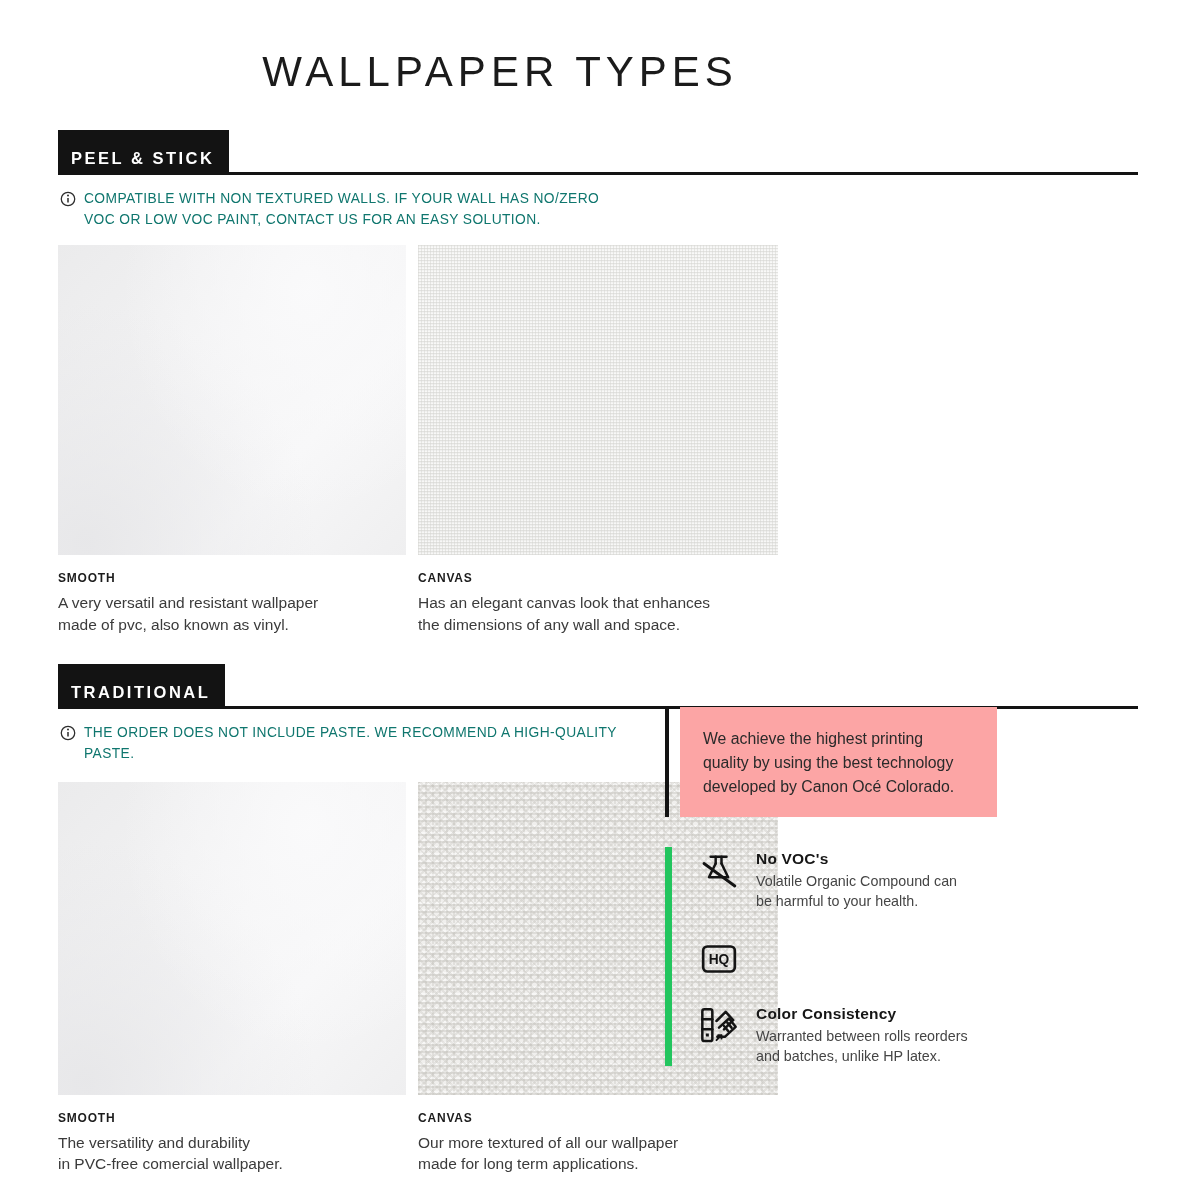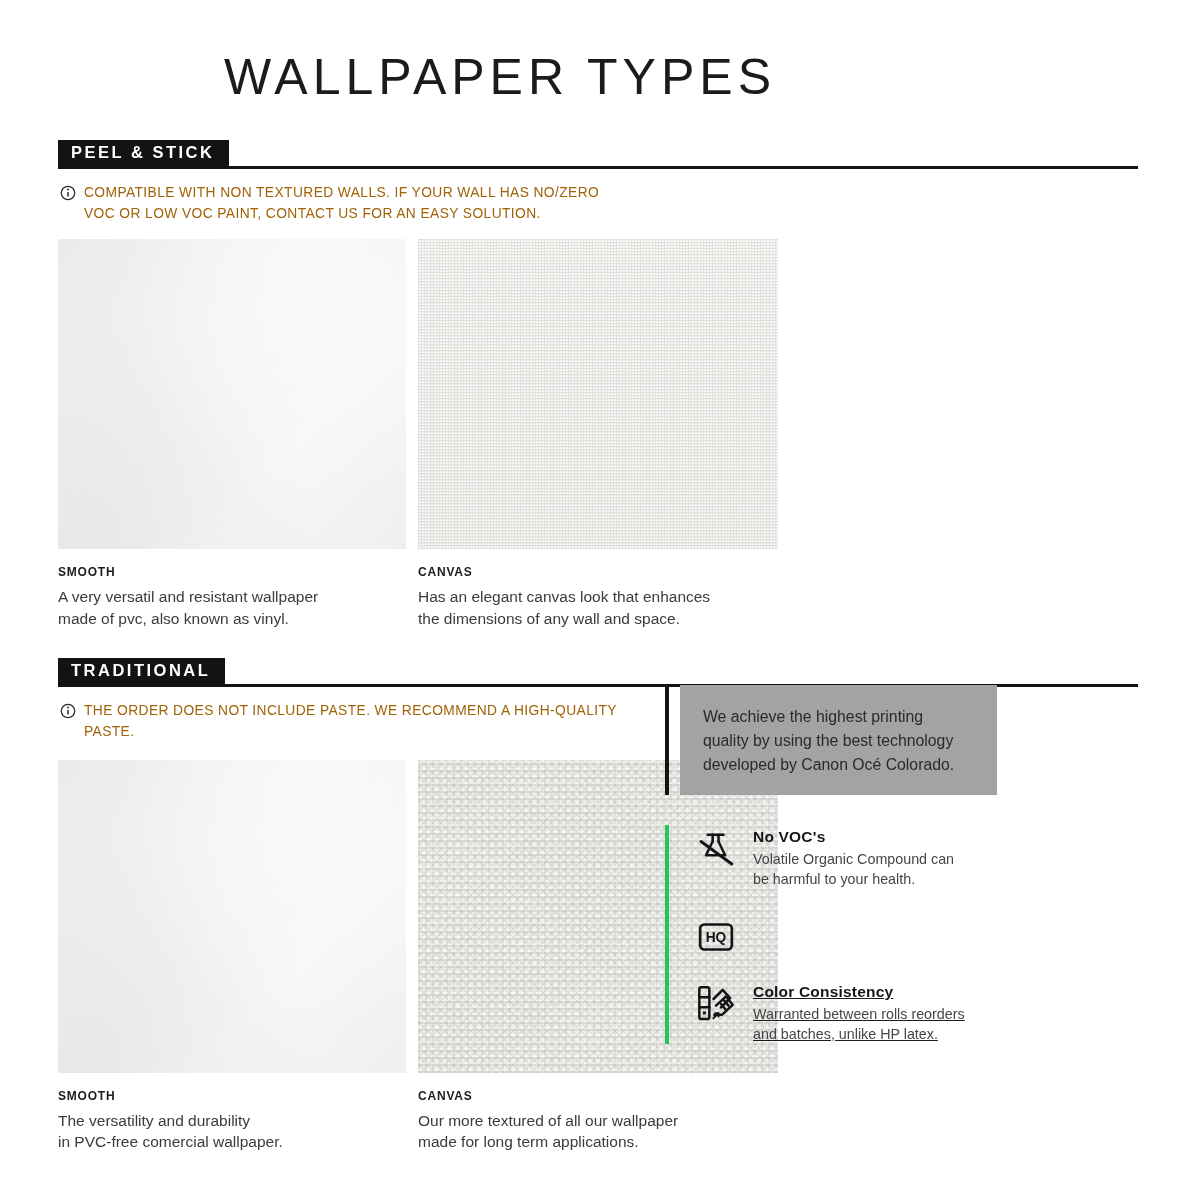--- a/index.html
+++ b/index.html
@@ -10,53 +10,53 @@
     color:#1c1c1c;
     overflow:hidden;
   }
   .page { position:relative; width:1200px; height:1200px; background:#fff; }
 
   
   .page-title {
     margin-top:48px;
     width:1000px;
     text-align:center;
-    font-size:50px;
+    font-size:42px;
     font-weight:400;
     letter-spacing:5px;
     color:#1b1b1b;
     white-space:nowrap;
   }
 
   
   .section-hd {
     margin:34px 62px 0 58px;
     border-bottom:3px solid #131313;
   }
   .section-hd.second { margin-top:29px; }
   .section-label {
     display:inline-block;
     background:#131313;
     color:#ffffff;
     font-size:16.5px;
     font-weight:700;
     letter-spacing:2.5px;
-    padding:3px 15px 4px 13px;
+    padding:19px 15px 4px 13px;
   }
 
   
   .note {
     display:flex;
     align-items:flex-start;
     gap:8px;
     margin:14px 62px 0 60px;
     font-size:13.8px;
     font-weight:500;
     letter-spacing:0.4px;
-    color:#a16207;
+    color:#0f766e;
     line-height:1.5;
   }
   .note-text { white-space:pre-line; }
   .info-icon { width:16px; height:16px; flex:none; margin-top:2px; }
 
   
   .grid3 {
     display:grid;
     grid-template-columns:348px 360px 348px;
     gap:12px;
@@ -115,35 +115,35 @@
       repeating-linear-gradient(90deg, rgba(188,186,180,0.30) 0 2px, rgba(255,255,255,0) 2px 7px);
   }
 
   
   .bottom { display:flex; margin:0 62px 0 58px; }
   .bottom-left { width:579px; }
 
   .sidebar { width:332px; margin-left:28px; margin-top:-2px; }
   .quote { border-left:4px solid #131313; padding-left:11px; }
   .quote-box {
-    background:#a3a3a3;
+    background:#fca5a5;
     padding:20px 22px 19px 23px;
     font-size:15.8px;
     line-height:1.5;
     color:#2a2a2a;
     white-space:pre-line;
   }
   .features {
     margin-top:30px;
-    border-left:4px solid #22c55e;
+    border-left:7px solid #22c55e;
     padding-left:27px;
     padding-top:3px;
   }
   .feature { display:flex; gap:17px; margin-bottom:26px; }
-  .feature:last-child { margin-bottom:0;text-decoration:underline; }
+  .feature:last-child { margin-bottom:0; }
   .f-icon { width:40px; height:40px; flex:none; margin-top:1px; }
   .f-title { font-size:15.5px; font-weight:700; color:#161616; letter-spacing:0.2px; }
   .f-desc {
     margin-top:3px;
     font-size:14.3px;
     line-height:1.42;
     color:#454545;
     white-space:pre-line;
   }
   svg { display:block; }

